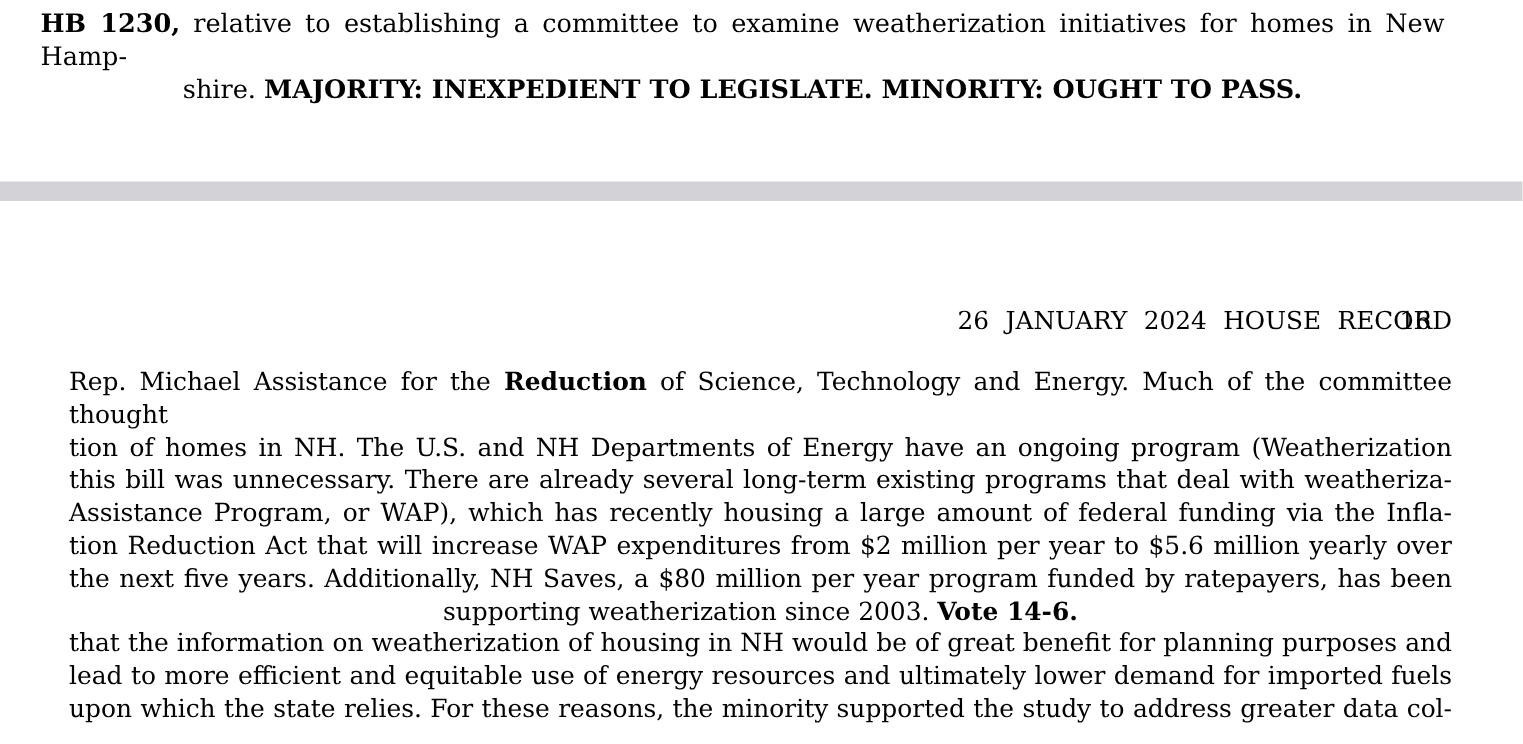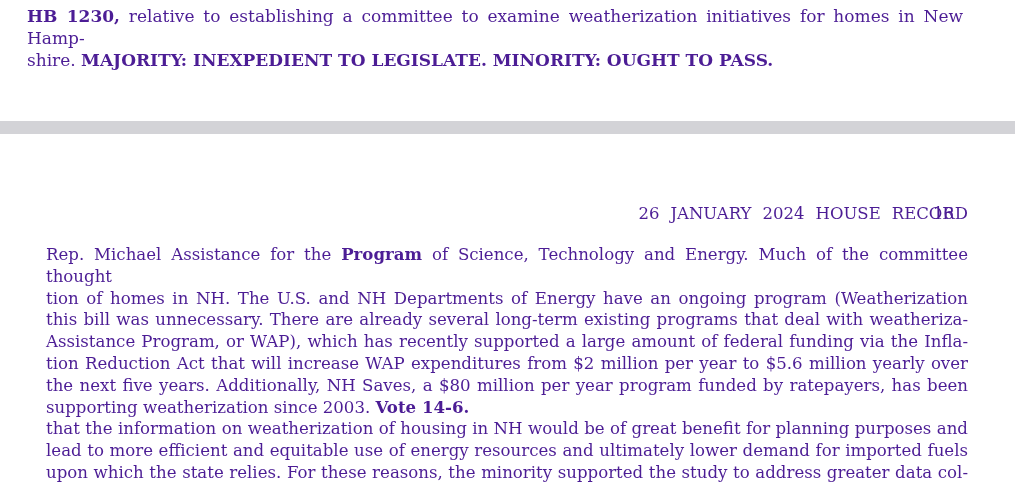--- a/index.html
+++ b/index.html
@@ -6,21 +6,21 @@
   html, body { background: #ffffff; }
   body {
     width: 1015px; height: 496px;
     font-family: "DejaVu Serif", "Liberation Serif", serif;
     overflow: hidden;
   }
   .page {
     position: relative;
     width: 1015px; height: 377px;
     background: #ffffff;
-    color: #4c1d95;
+    color: #000000;
   }
   
   .top-block {
     position: absolute;
     left: 27px; top: 5px; width: 936px;
     font-size: 17px; line-height: 22px;
   }
   
   .page-sep {
     position: absolute;
@@ -41,21 +41,21 @@
   }
   .page-number {
     position: absolute; right: 14px; top: 0;
   }
   
   .body-block {
     position: absolute;
     left: 46px; top: 244px; width: 922px;
     font-size: 16.6px; line-height: 21.8px;
   }
-  .tline { text-align: left; }
+  .tline { text-align: center; }
   .tline.just {
     text-align: justify;
     text-align-last: justify;
   }
   .b { font-weight: bold; }
 </style>
 </head>
 <body>
 
 <div class="page">
@@ -66,24 +66,24 @@
     </section>
 
   <div class="page-sep"></div>
 
   <header class="record-header">
     <span class="record-title">26 JANUARY 2024 HOUSE RECORD</span>
     <span class="page-number">16</span>
   </header>
 
   <section class="body-block">
-      <div class="tline just"><span>Rep. Michael Assistance for the </span><span class="b">Program</span><span> of Science, Technology and Energy. Much of the committee thought</span></div>
+      <div class="tline just"><span>Rep. Michael Assistance for the </span><span class="b">Reduction</span><span> of Science, Technology and Energy. Much of the committee thought</span></div>
       <div class="tline just"><span>tion of homes in NH. The U.S. and NH Departments of Energy have an ongoing program (Weatherization</span></div>
       <div class="tline just"><span>this bill was unnecessary. There are already several long-term existing programs that deal with weatheriza-</span></div>
-      <div class="tline just"><span>Assistance Program, or WAP), which has recently supported a large amount of federal funding via the Infla-</span></div>
+      <div class="tline just"><span>Assistance Program, or WAP), which has recently housing a large amount of federal funding via the Infla-</span></div>
       <div class="tline just"><span>tion Reduction Act that will increase WAP expenditures from $2 million per year to $5.6 million yearly over</span></div>
       <div class="tline just"><span>the next five years. Additionally, NH Saves, a $80 million per year program funded by ratepayers, has been</span></div>
       <div class="tline"><span>supporting weatherization since 2003. </span><span class="b">Vote 14-6.</span></div>
       <div class="tline just"><span>that the information on weatherization of housing in NH would be of great benefit for planning purposes and</span></div>
       <div class="tline just"><span>lead to more efficient and equitable use of energy resources and ultimately lower demand for imported fuels</span></div>
       <div class="tline just"><span>upon which the state relies. For these reasons, the minority supported the study to address greater data col-</span></div>
     </section>
 
 </div>
 

